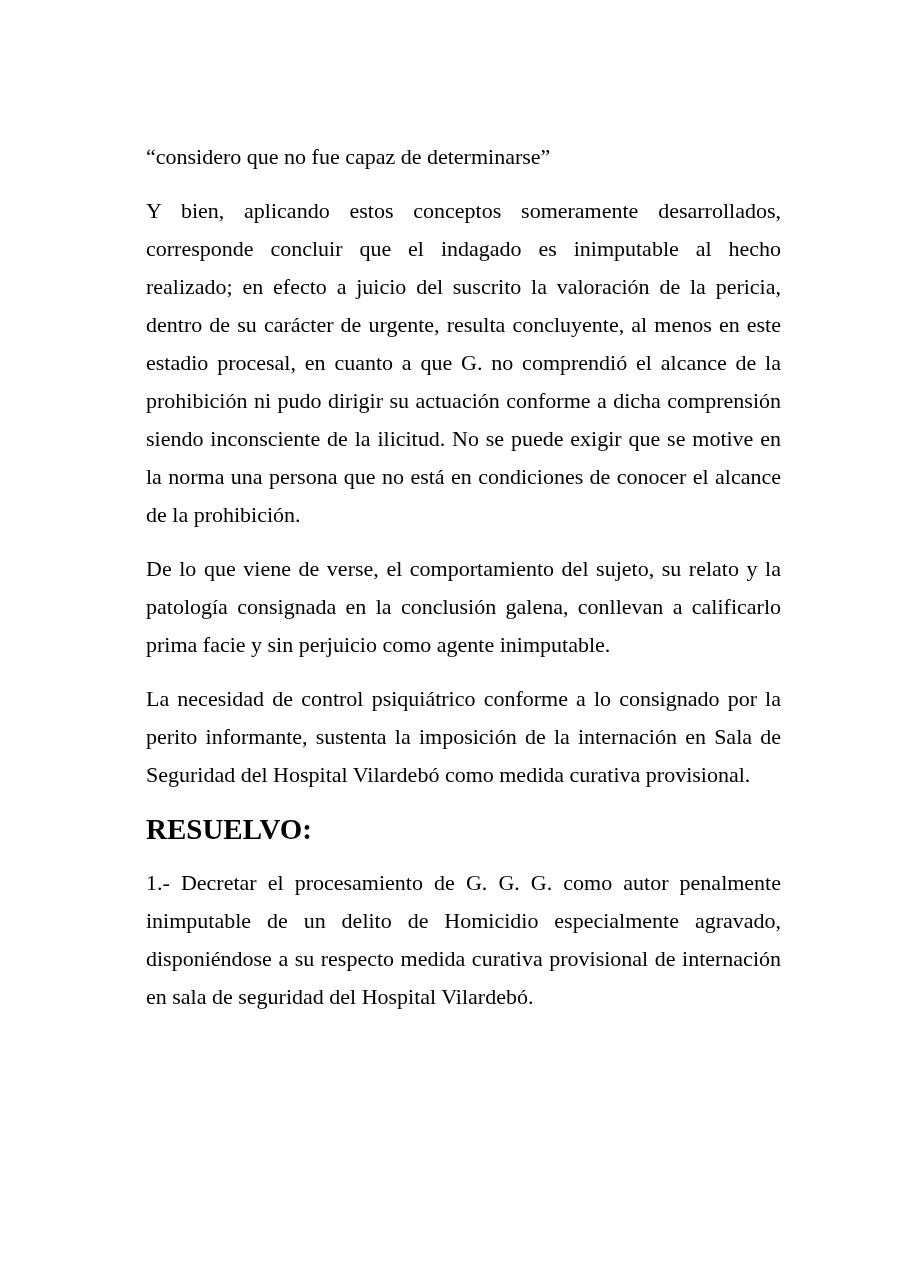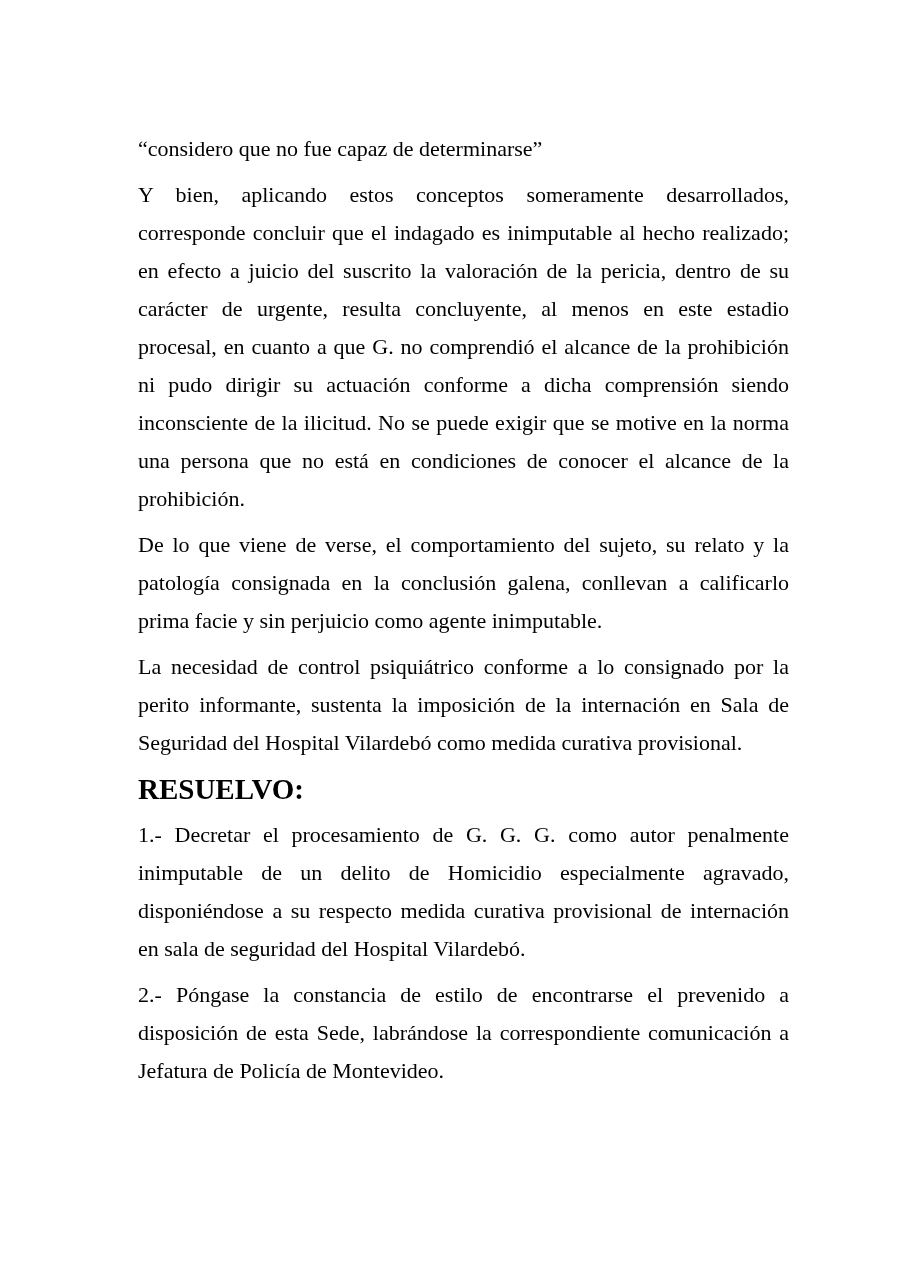--- a/index.html
+++ b/index.html
@@ -14,21 +14,21 @@
     box-sizing: border-box;
     padding: 122px 108px 40px 130px;
     background: #ffffff;
     color: #000000;
     font-family: "Liberation Serif", "DejaVu Serif", serif;
     font-size: 22px;
     line-height: 38px;
     overflow: hidden;
   }
   .page p {
-    margin: 8px;
+    margin: 16px;
     text-align: justify;
   }
   .quote-line {
     text-align: left;
   }
   .para-gap {
     margin-top: 5px !important;
   }
   .resolution-heading {
     margin: 37px 0 0 0;
@@ -49,15 +49,14 @@
 
   <p class="para-gap">De lo que viene de verse, el comportamiento del sujeto, su relato y la patología consignada en la conclusión galena, conllevan a calificarlo prima facie y sin perjuicio como agente inimputable.</p>
 
   <p class="para-gap">La necesidad de control psiquiátrico conforme a lo consignado por la perito informante, sustenta la imposición de la internación en Sala de Seguridad del Hospital Vilardebó como medida curativa provisional.</p>
 
 
   <p class="resolution-heading">RESUELVO:</p>
 
   <p>1.- Decretar el procesamiento de G. G. G. como autor penalmente inimputable de un delito de Homicidio especialmente agravado, disponiéndose a su respecto medida curativa provisional de internación en sala de seguridad del Hospital Vilardebó.</p>
 
-  <p>2.- Póngase la constancia de estilo de encontrarse el prevenido a disposición de esta Sede, labrándose la correspondiente comunicación a Jefatura de Policía de Montevideo.</p>
 
 </div>
 
 </body></html>

